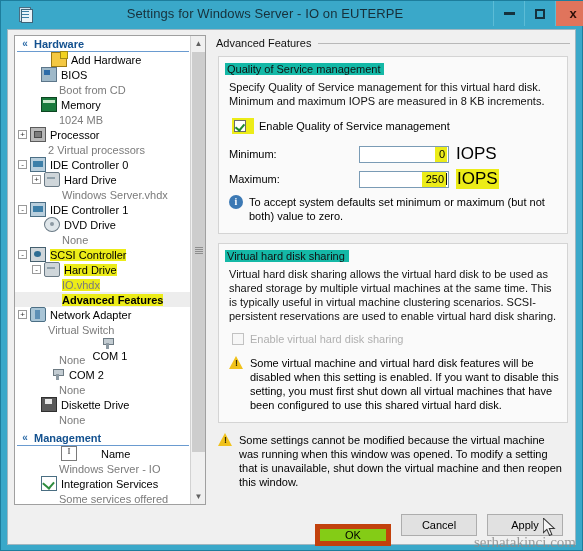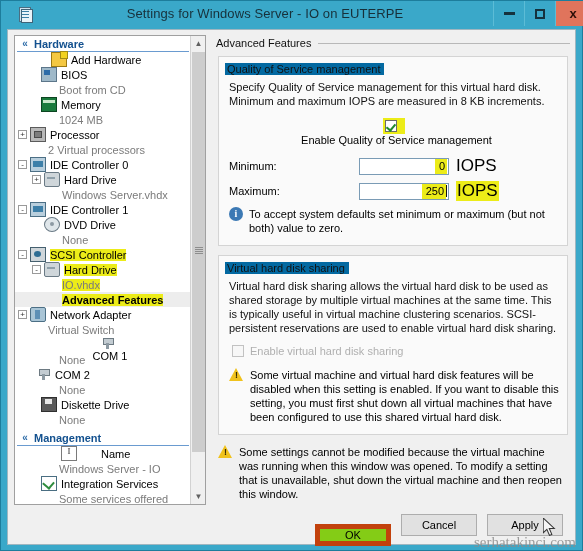--- a/index.html
+++ b/index.html
@@ -145,21 +145,21 @@
   }
   .secthead{
     display:flex;align-items:center;font-size:11px;color:#111;margin:2px 0 7px 2px;
   }
   .secthead .line{flex:1;height:1px;background:#b8b8b8;margin-left:7px;}
   .group{
     border:1px solid #d4d4d4;background:#fafafa;padding:6px 8px 8px 8px;
     margin:0 2px 9px 4px;
   }
   .group-title{
-    font-size:11px;color:#111;margin:-13px 0 5px -2px;background:#0369a1;
+    font-size:11px;color:#111;margin:-13px 0 5px -2px;background:#14b8a6;
     display:inline-block;padding:0 4px 0 2px;
   }
   .para{font-size:11px;line-height:14px;color:#111;margin:0 0 9px 2px;}
   .cbrow{display:flex;align-items:center;margin:0 0 10px 2px;padding:1px 3px;}
   .cb{
     width:12px;height:12px;border:1px solid #6b6b6b;background:#fff;
     margin-right:6px;position:relative;flex:none;box-sizing:border-box;
   }
   .cb.checked:after{
     content:"";position:absolute;left:2px;top:1px;width:4px;height:7px;
@@ -337,21 +337,21 @@
         </div>
         <div class="sub" style="padding-left:33px;">Virtual Switch</div>
 
         <div class="node" style="padding-left:14px;flex-direction:column;">
           <span class="expspace"></span>
           <span class="ico i-com"></span>
           <span class="nlabel">COM 1</span>
         </div>
         <div class="sub" style="padding-left:44px;">None</div>
 
-        <div class="node" style="padding-left:10px;">
+        <div class="node" style="padding-left:24px;">
           <span class="expspace"></span>
           <span class="ico i-com"></span>
           <span class="nlabel">COM 2</span>
         </div>
         <div class="sub" style="padding-left:44px;">None</div>
 
         <div class="node" style="padding-left:14px;">
           <span class="expspace"></span>
           <span class="ico i-flop"></span>
           <span class="nlabel">Diskette Drive</span>
@@ -392,21 +392,21 @@
 
       <div class="secthead">
         <span>Advanced Features</span>
         <span class="line"></span>
       </div>
 
       <div class="group">
         <div class="group-title">Quality of Service management</div>
         <div class="para">Specify Quality of Service management for this virtual hard disk. Minimum and maximum IOPS are measured in 8 KB increments.</div>
 
-        <div class="cbrow" style="background:none;flex-direction:column;">
+        <div class="cbrow" style="background:none;">
           <span class="hl" style="display:inline-flex;align-items:center;padding:2px 2px;">
             <span class="cb checked"></span>
           </span>
           <span class="cblabel" style="margin-left:5px;">Enable Quality of Service management</span>
         </div>
 
         <div class="fieldrow">
           <span class="fieldlabel">Minimum:</span>
           <span class="txtbox">
               <span class="valhl">0</span>

